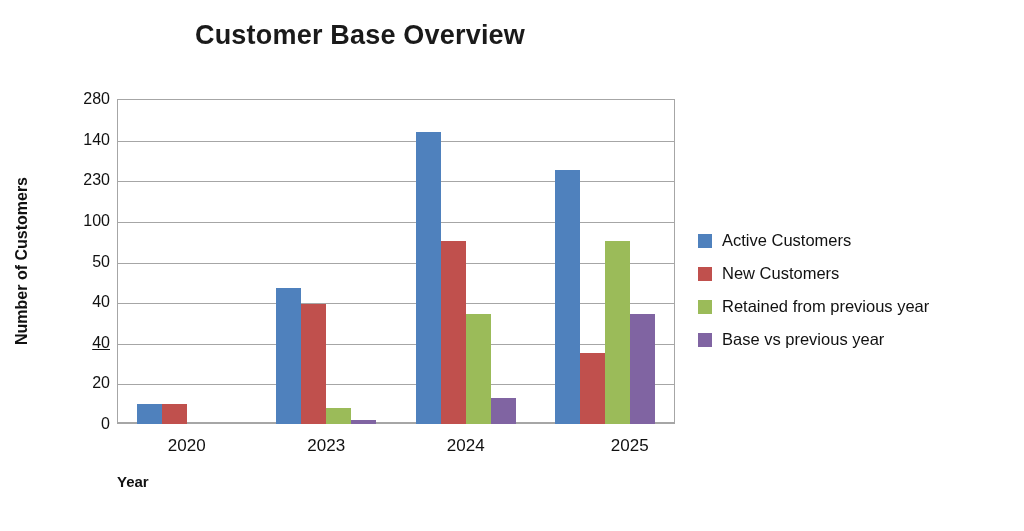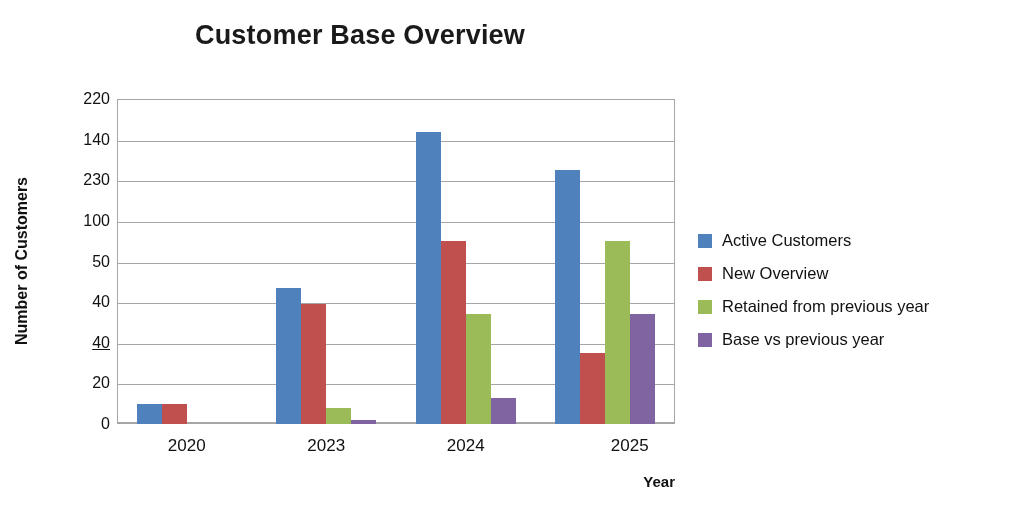--- a/index.html
+++ b/index.html
@@ -126,21 +126,21 @@
     text-align: center;
     font-size: 17px;
     color: #111111;
     white-space: nowrap;
   }
   #x-axis-title {
     position: absolute;
     left: 117px;
     top: 473px;
     width: 558px;
-    text-align: right;
+    text-align: left;
     font-size: 15px;
     font-weight: bold;
     color: #111111;
     white-space: nowrap;
   }
 
   
   #legend {
     position: absolute;
     left: 698px;
@@ -168,21 +168,21 @@
 </head>
 <body>
 
 <div id="chart-root">
 
   <div id="chart-title">Customer Base Overview</div>
 
   <div id="y-axis-title">Number of Customers</div>
 
   <div id="y-ticks">
-      <div class="y-tick-label" style="top: -8px;">220</div>
+      <div class="y-tick-label" style="top: -8px;">280</div>
       <div class="y-tick-label" style="top: 32.625px;">140</div>
       <div class="y-tick-label" style="top: 73.25px;">230</div>
       <div class="y-tick-label" style="top: 113.875px;">100</div>
       <div class="y-tick-label" style="top: 154.5px;">50</div>
       <div class="y-tick-label" style="top: 195.125px;">40</div>
       <div class="y-tick-label" style="top: 235.75px; text-decoration: underline;">40</div>
       <div class="y-tick-label" style="top: 276.375px;">20</div>
       <div class="y-tick-label" style="top: 317px;">0</div>
     </div>
 
@@ -222,21 +222,21 @@
 
   <div id="x-axis-title">Year</div>
 
   <div id="legend">
       <div class="legend-item">
         <span class="legend-swatch" style="background: rgb(79, 129, 189);"></span>
         <span class="legend-label">Active Customers</span>
       </div>
       <div class="legend-item">
         <span class="legend-swatch" style="background: rgb(192, 80, 77);"></span>
-        <span class="legend-label">New Overview</span>
+        <span class="legend-label">New Customers</span>
       </div>
       <div class="legend-item">
         <span class="legend-swatch" style="background: rgb(155, 187, 89);"></span>
         <span class="legend-label">Retained from previous year</span>
       </div>
       <div class="legend-item">
         <span class="legend-swatch" style="background: rgb(128, 100, 162);"></span>
         <span class="legend-label">Base vs previous year</span>
       </div>
     </div>

